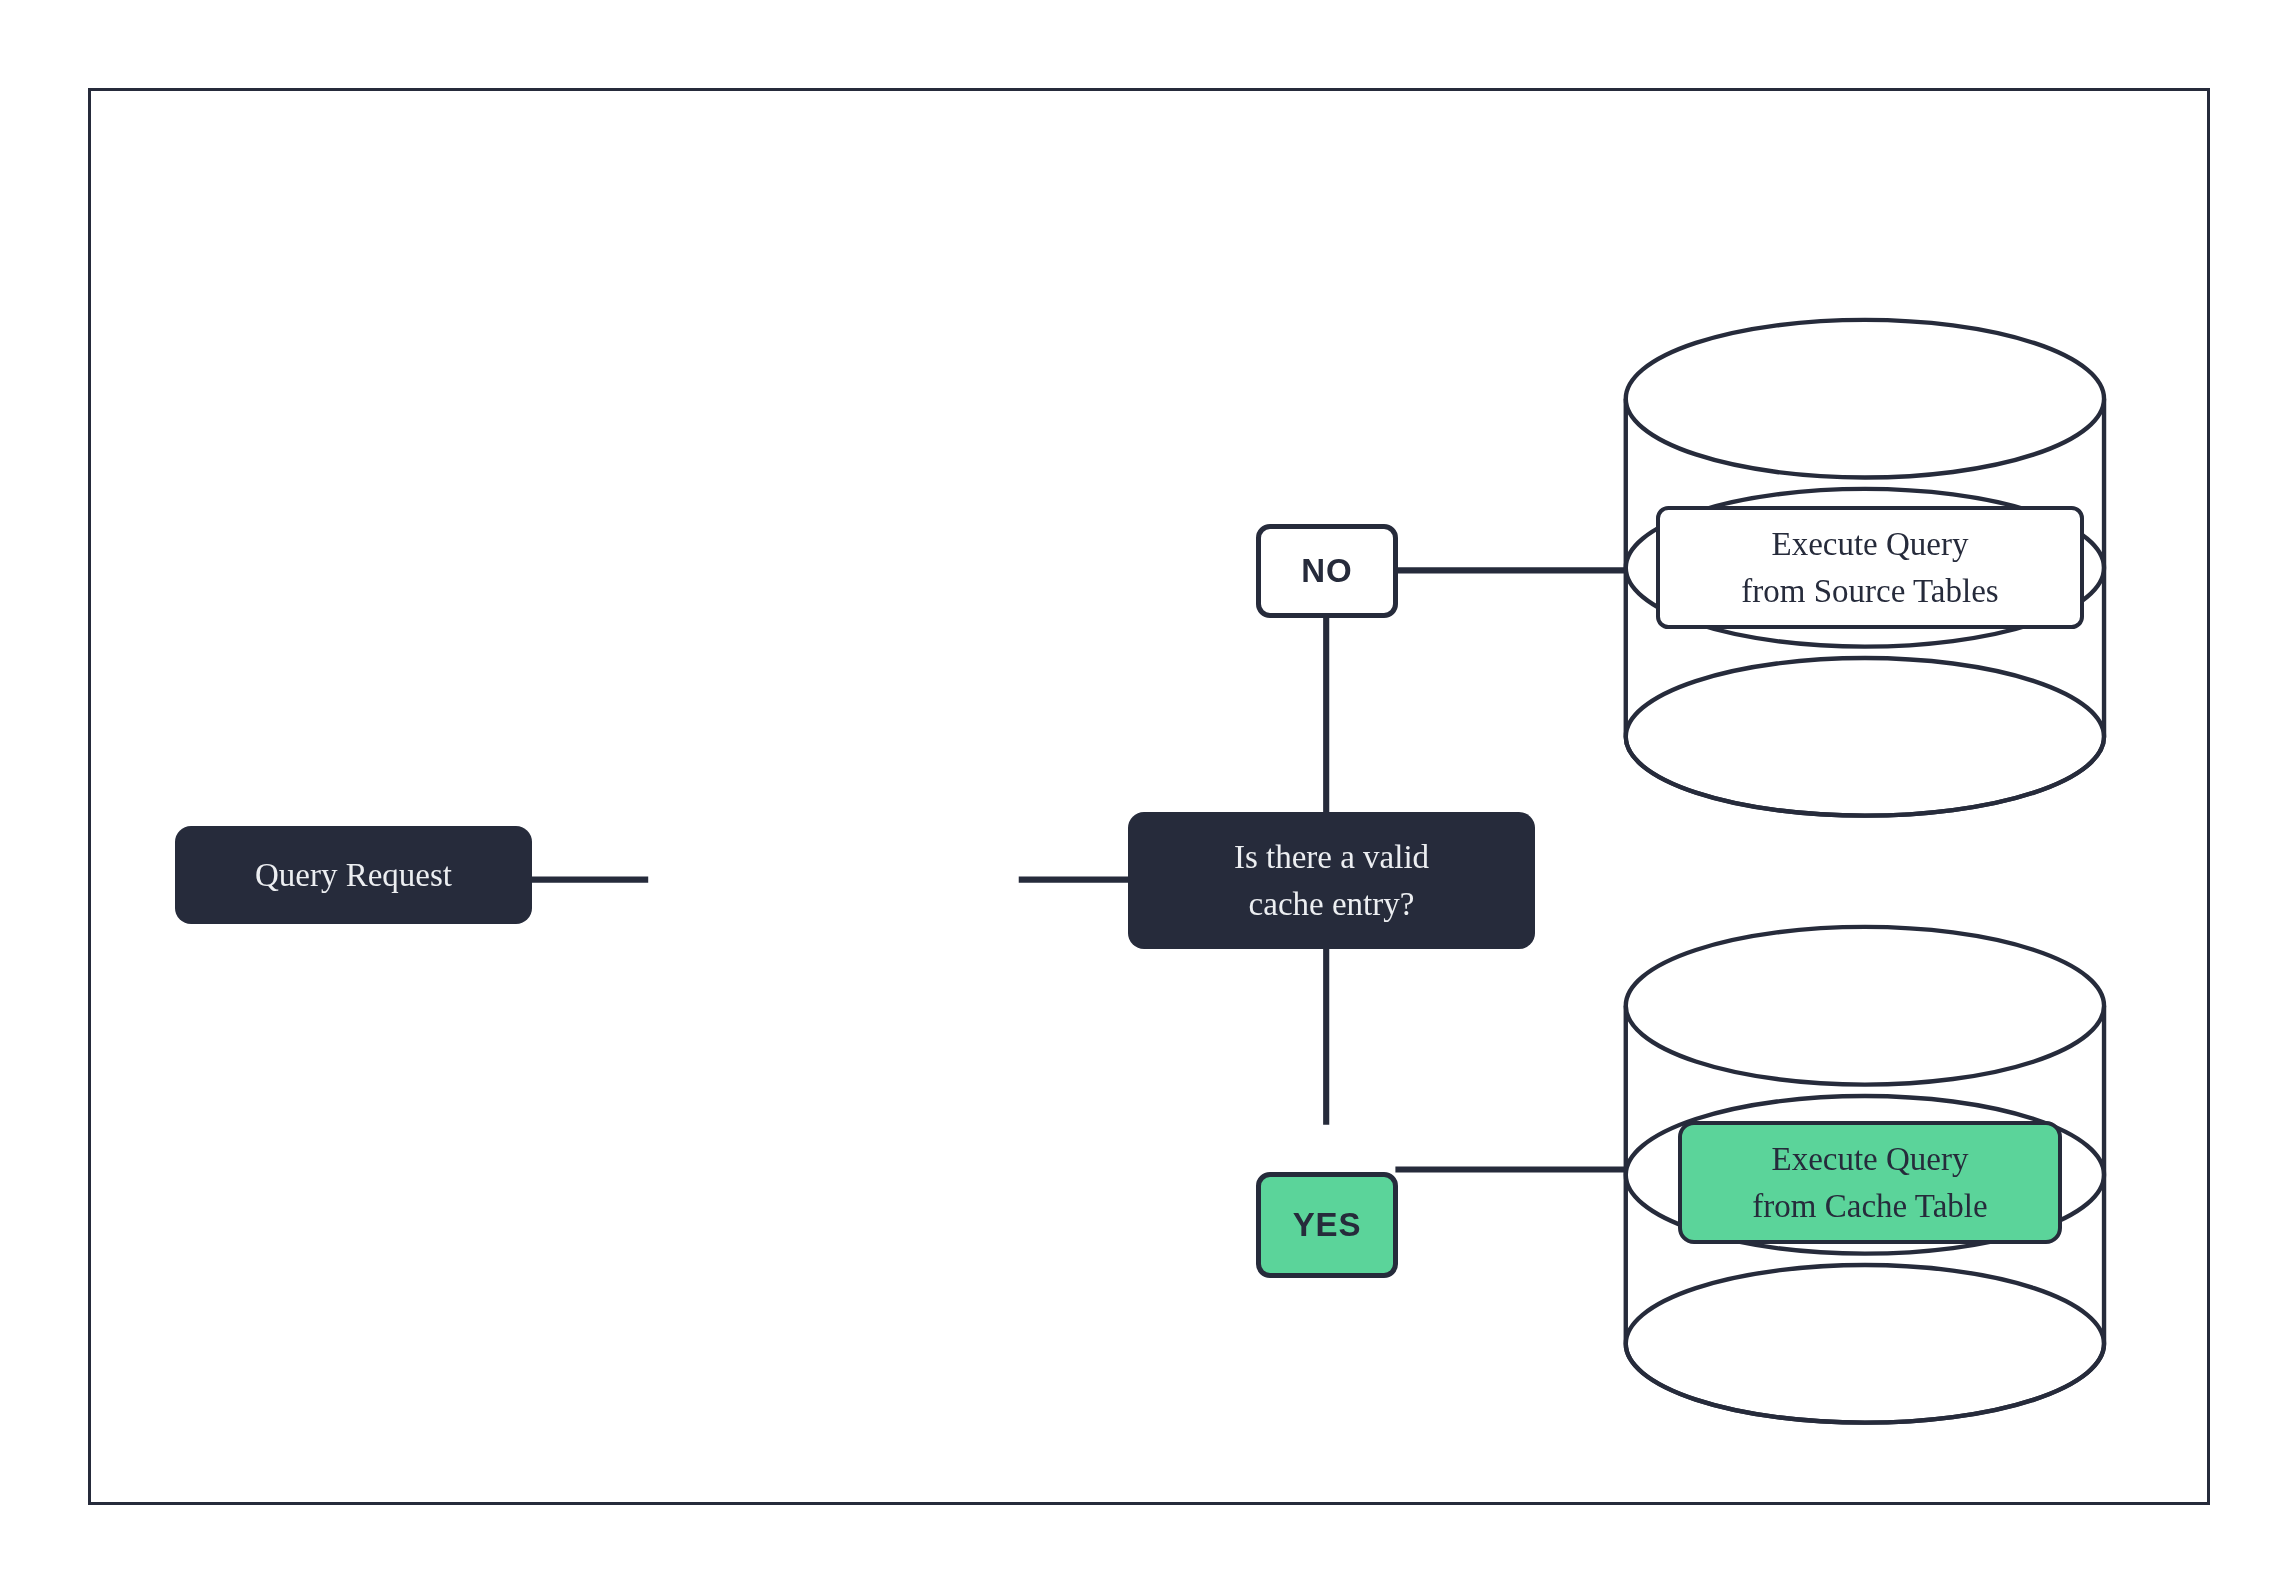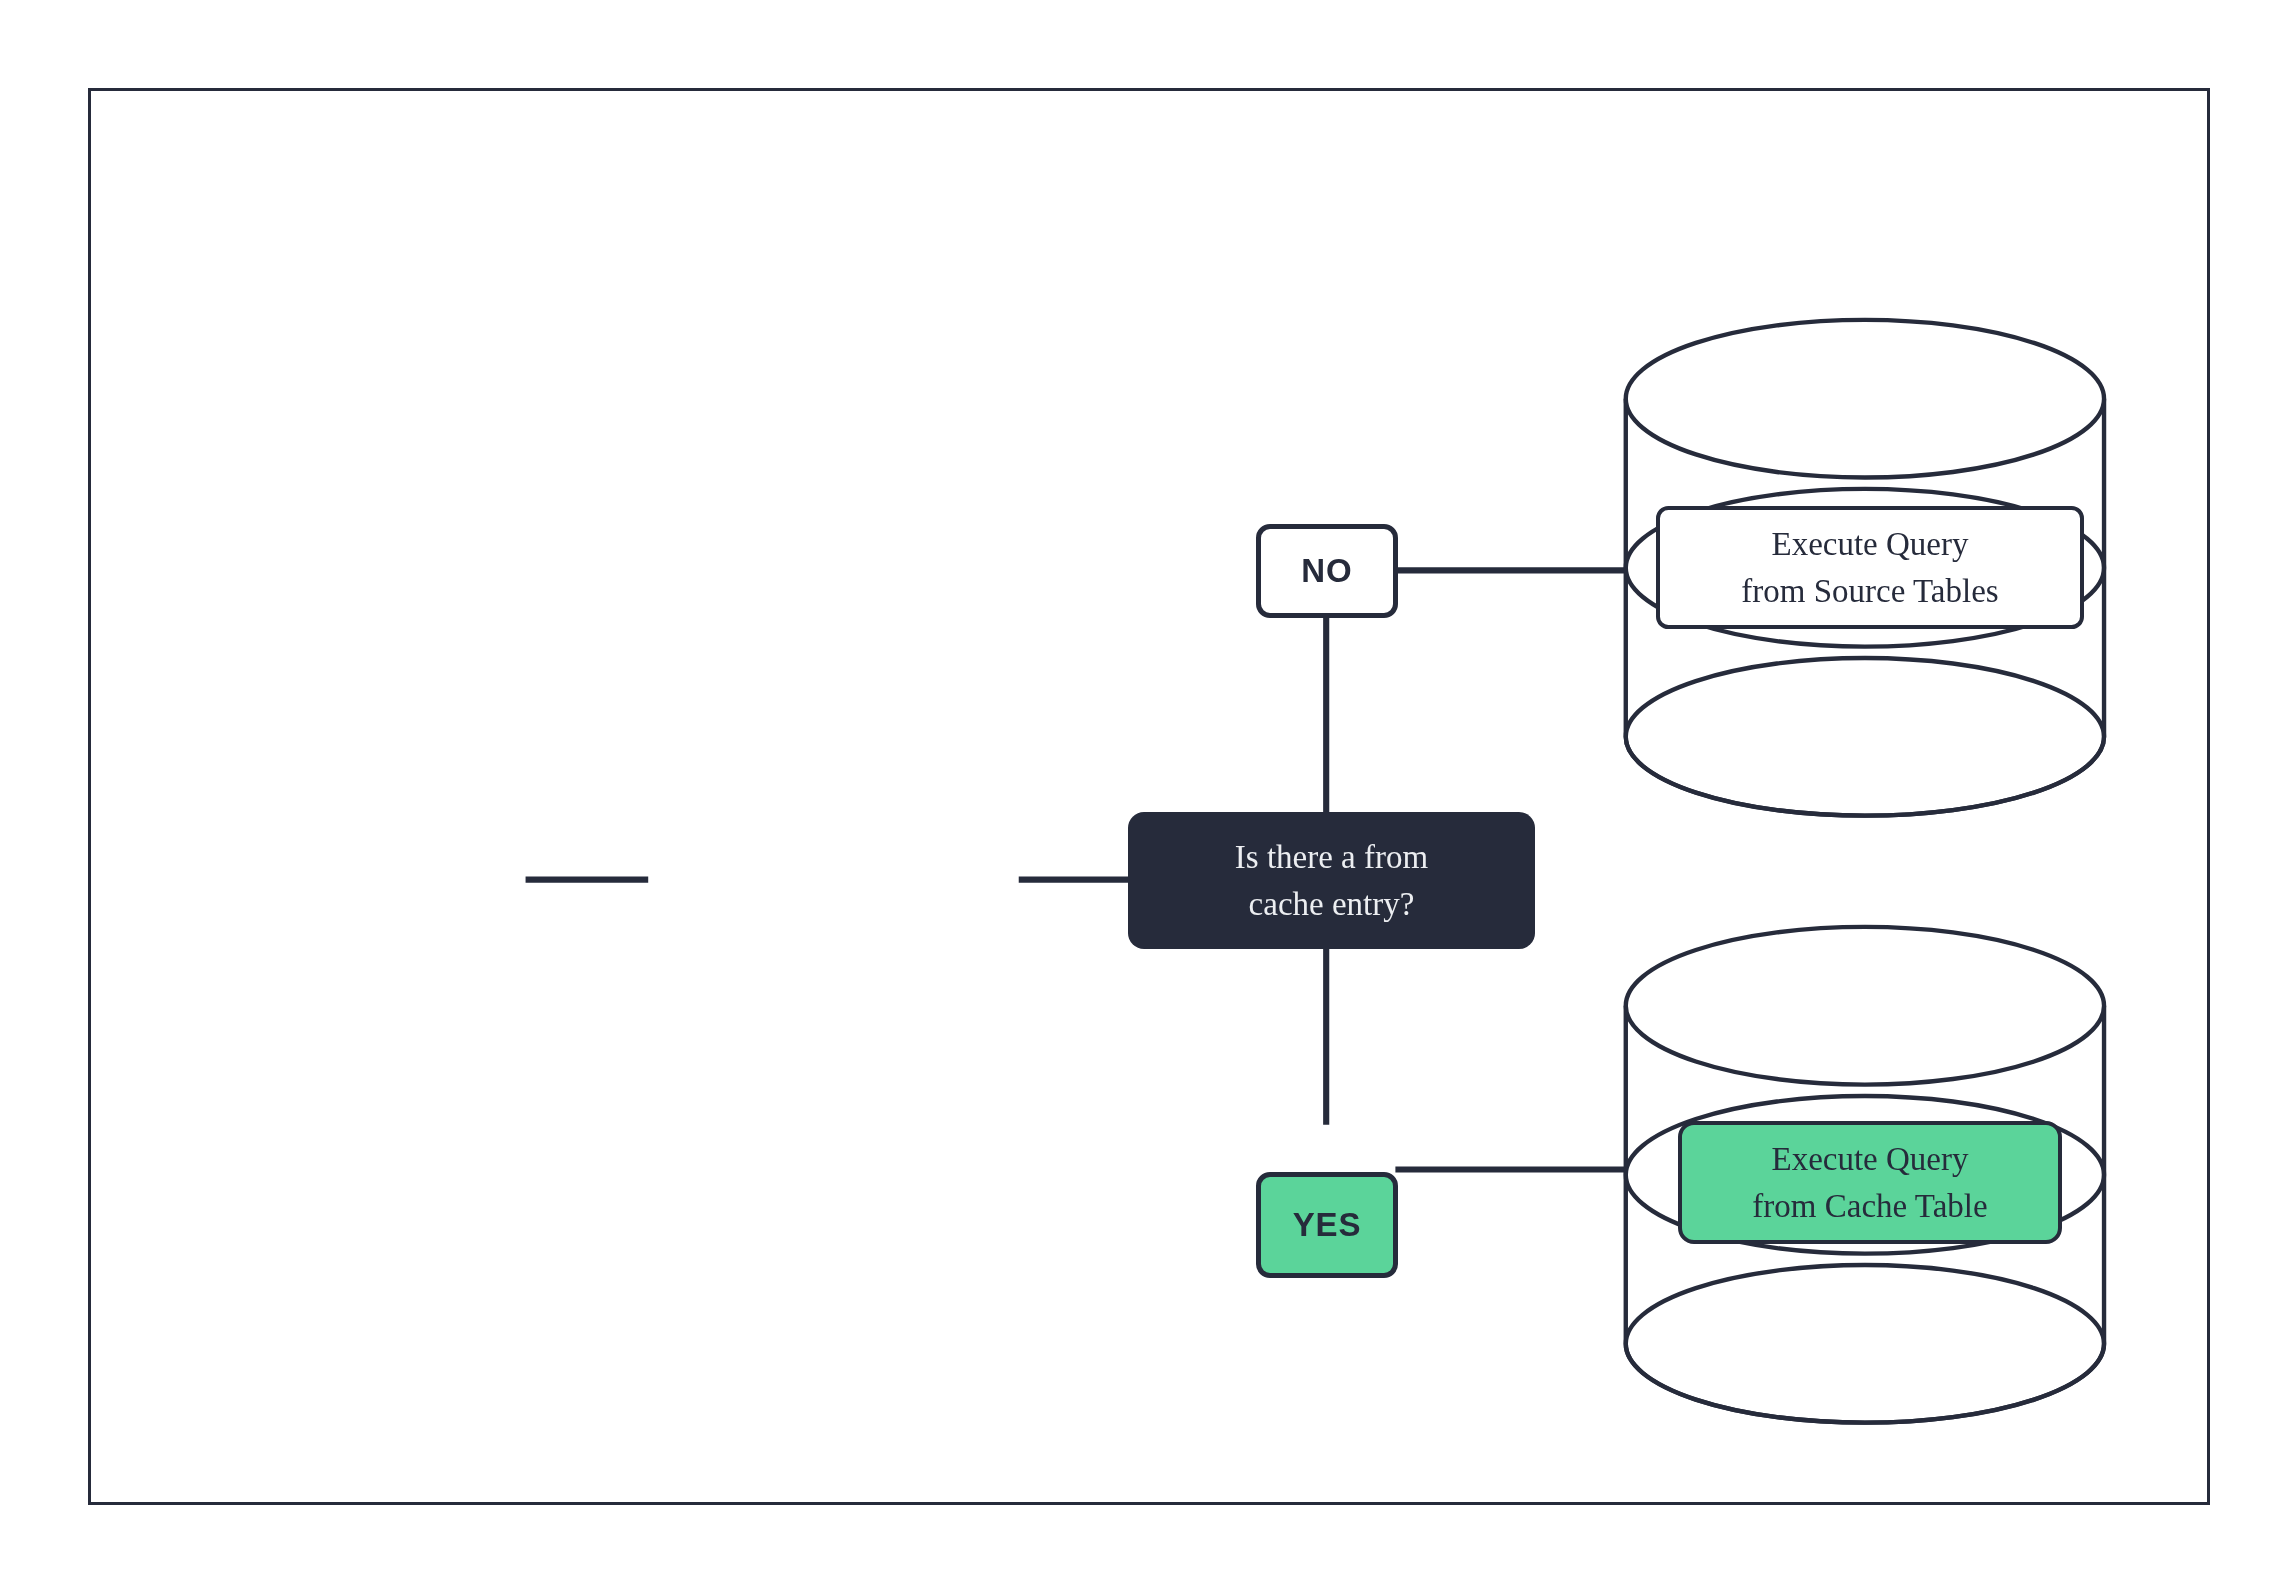--- a/index.html
+++ b/index.html
@@ -114,24 +114,27 @@
     <g transform="translate(0,693)">
       <path class="cyl-fill" d="M1856 455 V841 A273 90 0 0 0 2402 841 V455 A273 90 0 0 1 1856 455 Z"></path>
       <ellipse class="cyl-line" cx="2129" cy="648" rx="273" ry="90"></ellipse>
       <ellipse class="cyl-line" cx="2129" cy="841" rx="273" ry="90"></ellipse>
       <path class="cyl-line" d="M1856 455 V841 A273 90 0 0 0 2402 841 V455"></path>
       <ellipse class="cyl-top" cx="2129" cy="455" rx="273" ry="90"></ellipse>
     </g>
   </svg>
 
 
+  <div class="node dark n-query">
+    <span>Query Request</span>
+  </div>
 
 
   <div class="node dark n-decision">
-    <span>Is there a from
+    <span>Is there a valid
 cache entry?</span>
   </div>
 
   <div class="node outline tag n-no">
     <span>NO</span>
   </div>
 
   <div class="node green tag n-yes">
     <span>YES</span>
   </div>

